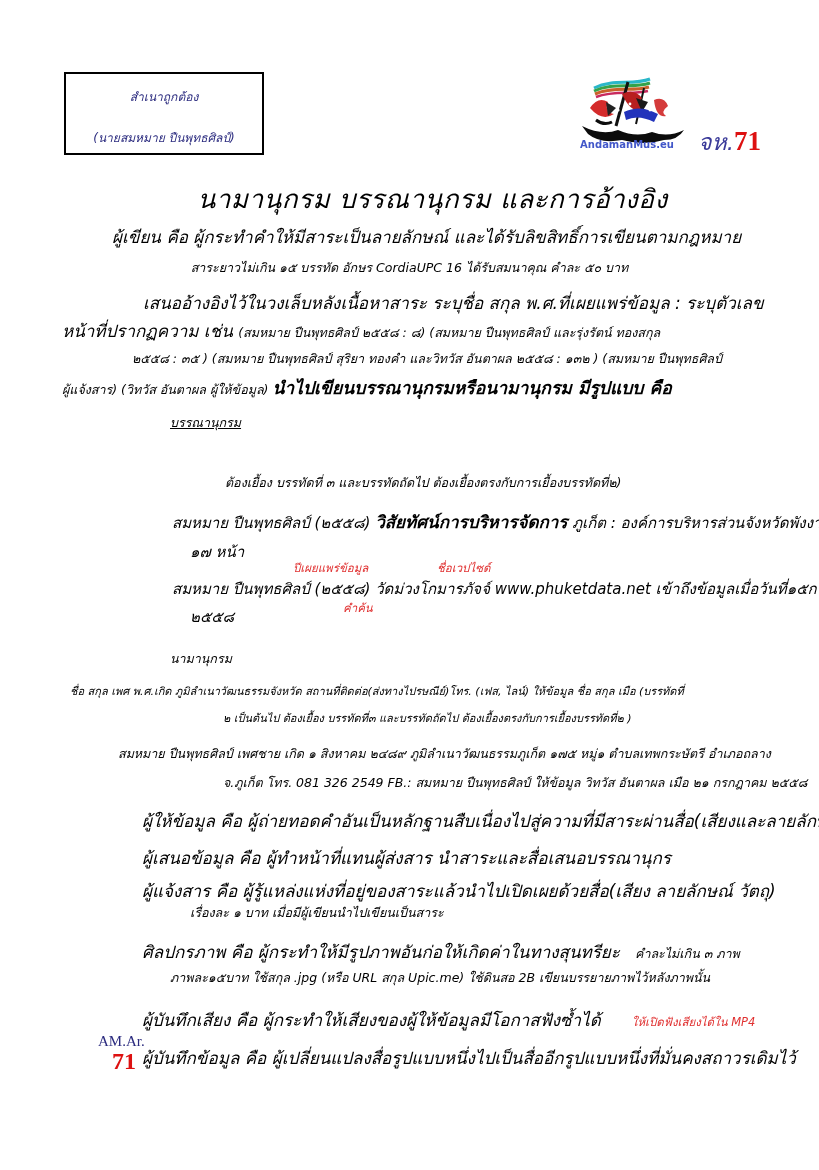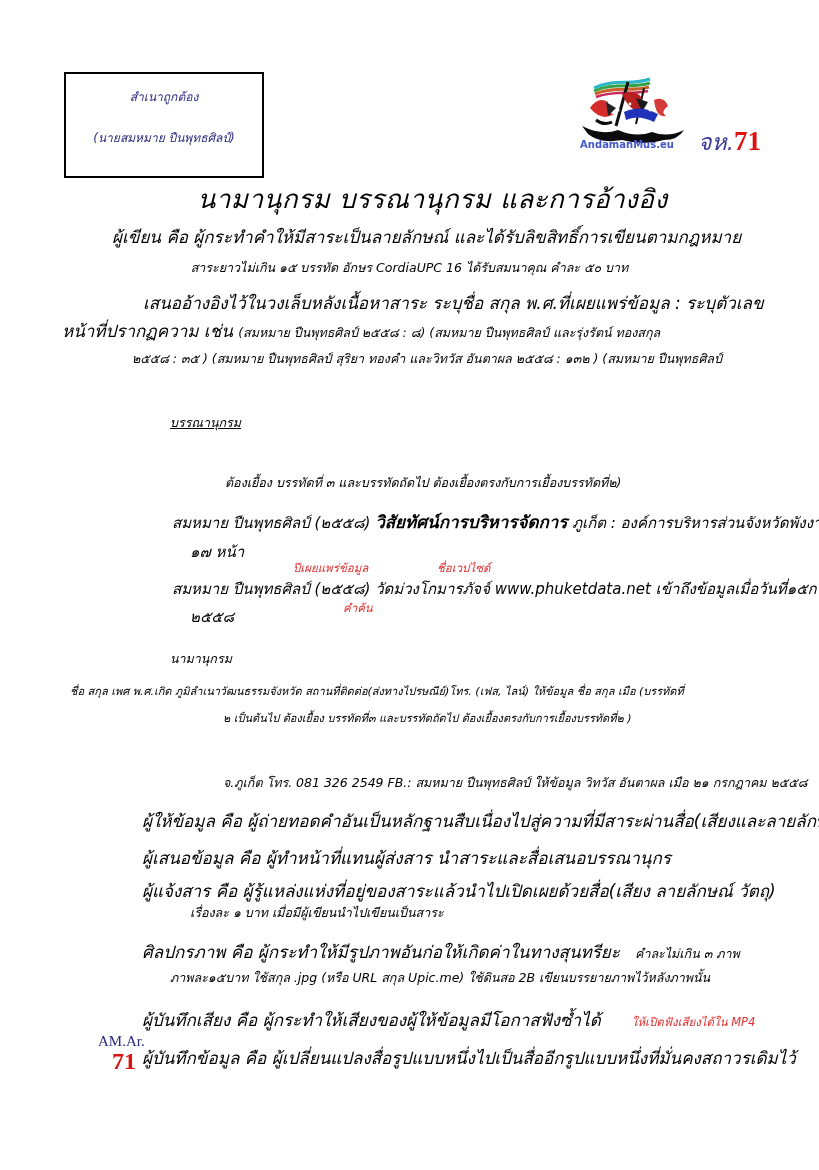--- a/index.html
+++ b/index.html
@@ -16,21 +16,21 @@
   .t-small{font-size:12.5px;font-style:italic;}
   .t-tiny{font-size:11px;font-style:italic;}
   .bold-big{font-size:17.5px;font-weight:bold;font-style:italic;}
   .bold-mid{font-size:16px;font-weight:bold;font-style:italic;}
   .navy{color:#2b2b7f;}
   .title{
     font-size:26px;letter-spacing:0.5px;font-style:italic;
     left:0;right:0;text-align:center;
   }
   .stamp-box{
-    left:64px;top:72px;width:200px;height:106px;
+    left:64px;top:72px;width:200px;height:83px;
     border:2px solid #000;box-sizing:border-box;text-align:center;
   }
   .stamp-box .l1{margin-top:13px;font-size:12px;font-style:italic;}
   .stamp-box .l2{margin-top:22px;font-size:12px;font-style:italic;}
   .brand{
     left:577px;top:139px;width:100px;text-align:center;
     font-size:10px;font-weight:bold;color:#4257c9;font-style:normal;
   }
   .doc-code{left:698px;top:124px;font-size:23px;color:#3a3a99;font-style:italic;}
   .doc-code .num{
@@ -94,40 +94,44 @@
   <div class="abs title" style="top:178px;padding-left:46px;">นามานุกรม บรรณานุกรม และการอ้างอิง</div>
 
   <div class="abs t-big" style="left:112px;top:223px;">ผู้เขียน คือ ผู้กระทำคำให้มีสาระเป็นลายลักษณ์ และได้รับลิขสิทธิ์การเขียนตามกฎหมาย</div>
   <div class="abs t-small" style="left:0;right:0;top:258px;text-align:center;">สาระยาวไม่เกิน ๑๕ บรรทัด อักษร CordiaUPC 16 ได้รับสมนาคุณ คำละ ๕๐ บาท</div>
 
   <div class="abs t-big" style="left:143px;top:289px;">เสนออ้างอิงไว้ในวงเล็บหลังเนื้อหาสาระ ระบุชื่อ สกุล พ.ศ.ที่เผยแพร่ข้อมูล : ระบุตัวเลข</div>
   <div class="abs" style="left:62px;top:317px;">
     <span class="t-big">หน้าที่ปรากฏความ เช่น </span><span class="t-small">(สมหมาย ปืนพุทธศิลป์ ๒๕๕๘ : ๘) (สมหมาย ปืนพุทธศิลป์ และรุ่งรัตน์ ทองสกุล</span>
   </div>
   <div class="abs t-small" style="left:132px;top:349px;">๒๕๕๘ : ๓๕ ) (สมหมาย ปืนพุทธศิลป์ สุริยา ทองคำ และวิทวัส อันตาผล ๒๕๕๘ : ๑๓๒ ) (สมหมาย ปืนพุทธศิลป์</div>
+  <div class="abs" style="left:62px;top:374px;">
+    <span class="t-small">ผู้แจ้งสาร) (วิทวัส อันตาผล ผู้ให้ข้อมูล) </span><span class="bold-big">นำไปเขียนบรรณานุกรมหรือนามานุกรม มีรูปแบบ คือ</span>
+  </div>
 
   <div class="abs t-small" style="left:170px;top:413px;text-decoration:underline;">บรรณานุกรม</div>
   <div class="abs t-small" style="left:225px;top:473px;">ต้องเยื้อง บรรทัดที่ ๓ และบรรทัดถัดไป ต้องเยื้องตรงกับการเยื้องบรรทัดที่๒)</div>
 
   <div class="abs" style="left:172px;top:508px;">
     <span class="t-mid">สมหมาย ปืนพุทธศิลป์ (๒๕๕๘) </span><span class="bold-mid" style="font-size:17px;">วิสัยทัศน์การบริหารจัดการ</span><span class="t-mid"> ภูเก็ต : องค์การบริหารส่วนจังหวัดพังงา</span>
   </div>
   <div class="abs t-mid" style="left:190px;top:540px;">๑๗ หน้า</div>
 
   <div class="abs red-note" style="left:293px;top:559px;text-align:right;">ปีเผยแพร่ข้อมูล</div>
   <div class="abs red-note" style="left:437px;top:559px;">ชื่อเวปไซด์</div>
   <div class="abs" style="left:172px;top:577px;">
     <span class="t-mid">สมหมาย ปืนพุทธศิลป์ (๒๕๕๘) วัดม่วงโกมารภัจจ์ </span><span class="t-mid url">www.phuketdata.net</span><span class="t-mid"> เข้าถึงข้อมูลเมื่อวันที่๑๕กรกฎาคม</span>
   </div>
   <div class="abs red-note" style="left:343px;top:599px;">คำค้น</div>
   <div class="abs t-mid" style="left:190px;top:605px;">๒๕๕๘</div>
 
   <div class="abs t-small" style="left:170px;top:649px;">นามานุกรม</div>
   <div class="abs t-tiny" style="left:70px;top:682px;">ชื่อ สกุล เพศ พ.ศ.เกิด ภูมิลำเนาวัฒนธรรมจังหวัด สถานที่ติดต่อ(ส่งทางไปรษณีย์)โทร. (เฟส, ไลน์) ให้ข้อมูล ชื่อ สกุล เมือ (บรรทัดที่</div>
   <div class="abs t-tiny" style="left:223px;top:709px;">๒ เป็นต้นไป ต้องเยื้อง บรรทัดที่๓ และบรรทัดถัดไป ต้องเยื้องตรงกับการเยื้องบรรทัดที่๒ )</div>
+  <div class="abs t-small" style="left:118px;top:744px;">สมหมาย ปืนพุทธศิลป์ เพศชาย เกิด ๑ สิงหาคม ๒๔๘๙ ภูมิลำเนาวัฒนธรรมภูเก็ต ๑๗๕ หมู่๑ ตำบลเทพกระษัตรี อำเภอถลาง</div>
   <div class="abs t-small" style="left:223px;top:773px;">จ.ภูเก็ต โทร. 081 326 2549  FB.: สมหมาย ปืนพุทธศิลป์ ให้ข้อมูล วิทวัส อันตาผล เมือ ๒๑ กรกฎาคม ๒๕๕๘</div>
 
   <div class="abs t-big" style="left:142px;top:807px;">ผู้ให้ข้อมูล คือ ผู้ถ่ายทอดคำอันเป็นหลักฐานสืบเนื่องไปสู่ความที่มีสาระผ่านสื่อ(เสียงและลายลักษณ์)</div>
   <div class="abs t-big" style="left:142px;top:844px;">ผู้เสนอข้อมูล คือ ผู้ทำหน้าที่แทนผู้ส่งสาร นำสาระและสื่อเสนอบรรณานุกร</div>
   <div class="abs t-big" style="left:142px;top:877px;">ผู้แจ้งสาร คือ ผู้รู้แหล่งแห่งที่อยู่ของสาระแล้วนำไปเปิดเผยด้วยสื่อ(เสียง ลายลักษณ์ วัตถุ)</div>
   <div class="abs t-small" style="left:190px;top:903px;">เรื่องละ ๑ บาท เมื่อมีผู้เขียนนำไปเขียนเป็นสาระ</div>
   <div class="abs" style="left:142px;top:938px;">
     <span class="t-big">ศิลปกรภาพ คือ ผู้กระทำให้มีรูปภาพอันก่อให้เกิดค่าในทางสุนทรียะ</span>
     <span class="t-small" style="margin-left:10px;">คำละไม่เกิน ๓ ภาพ</span>
   </div>

